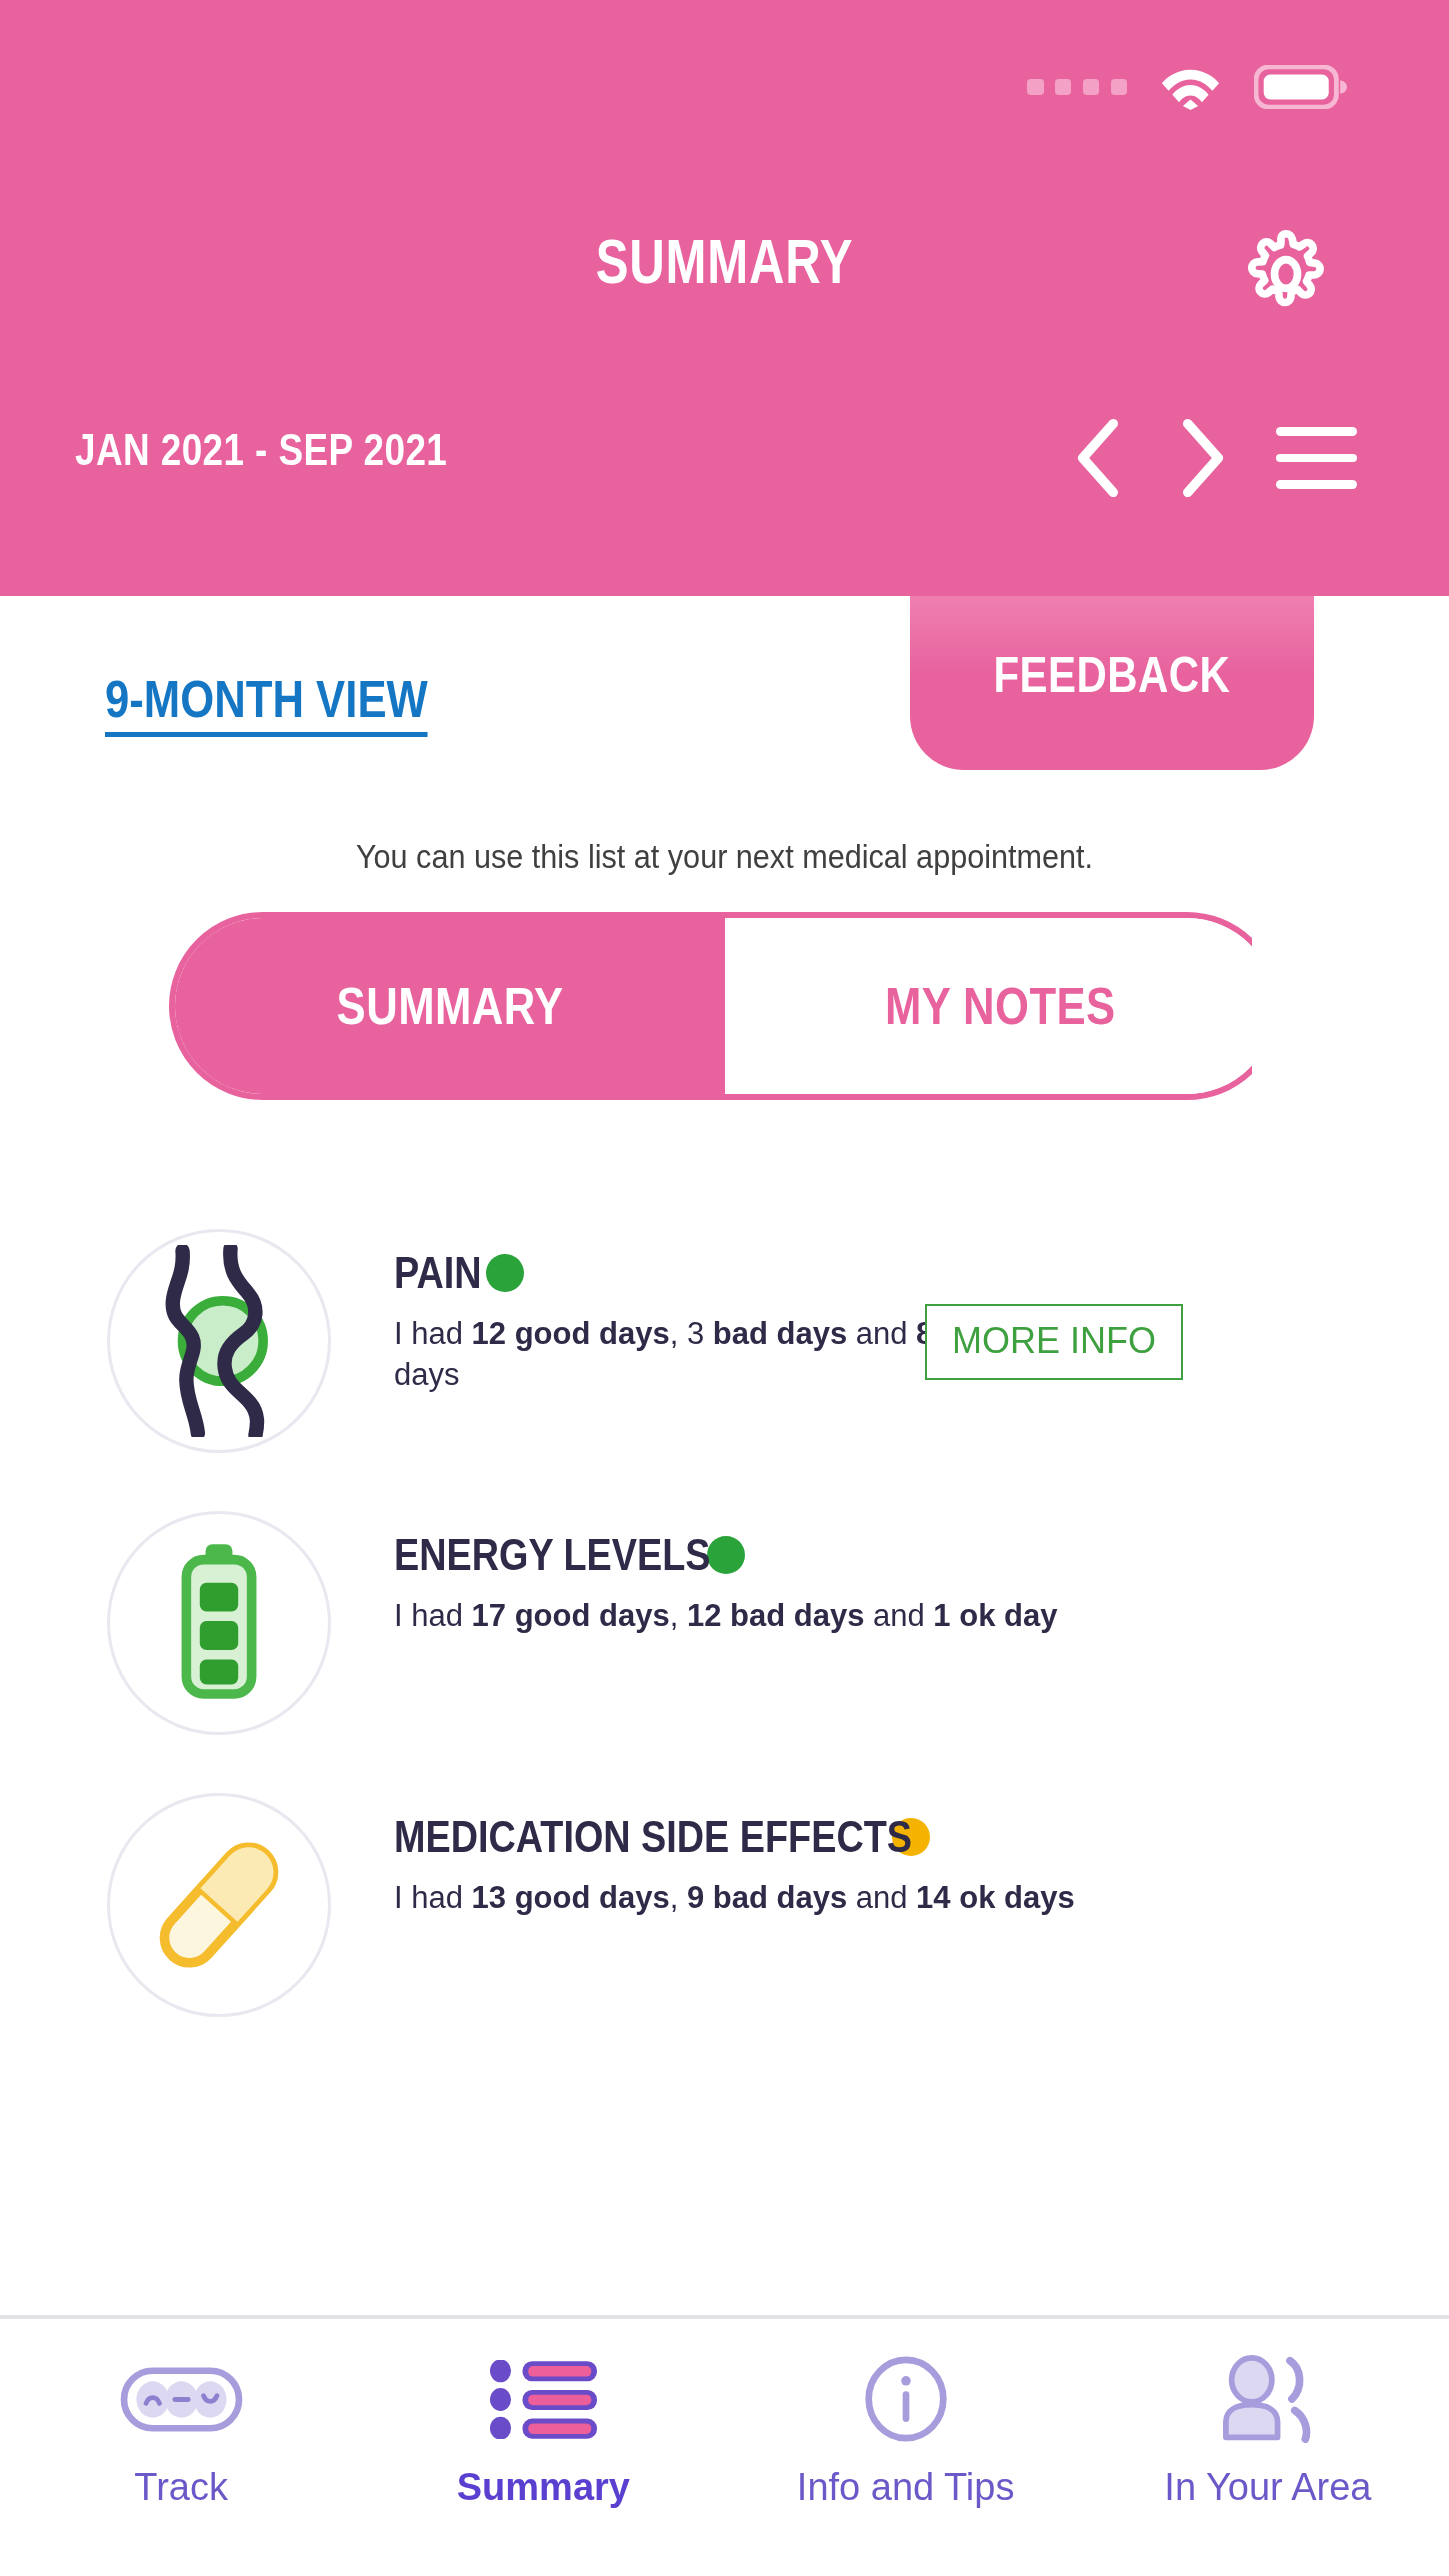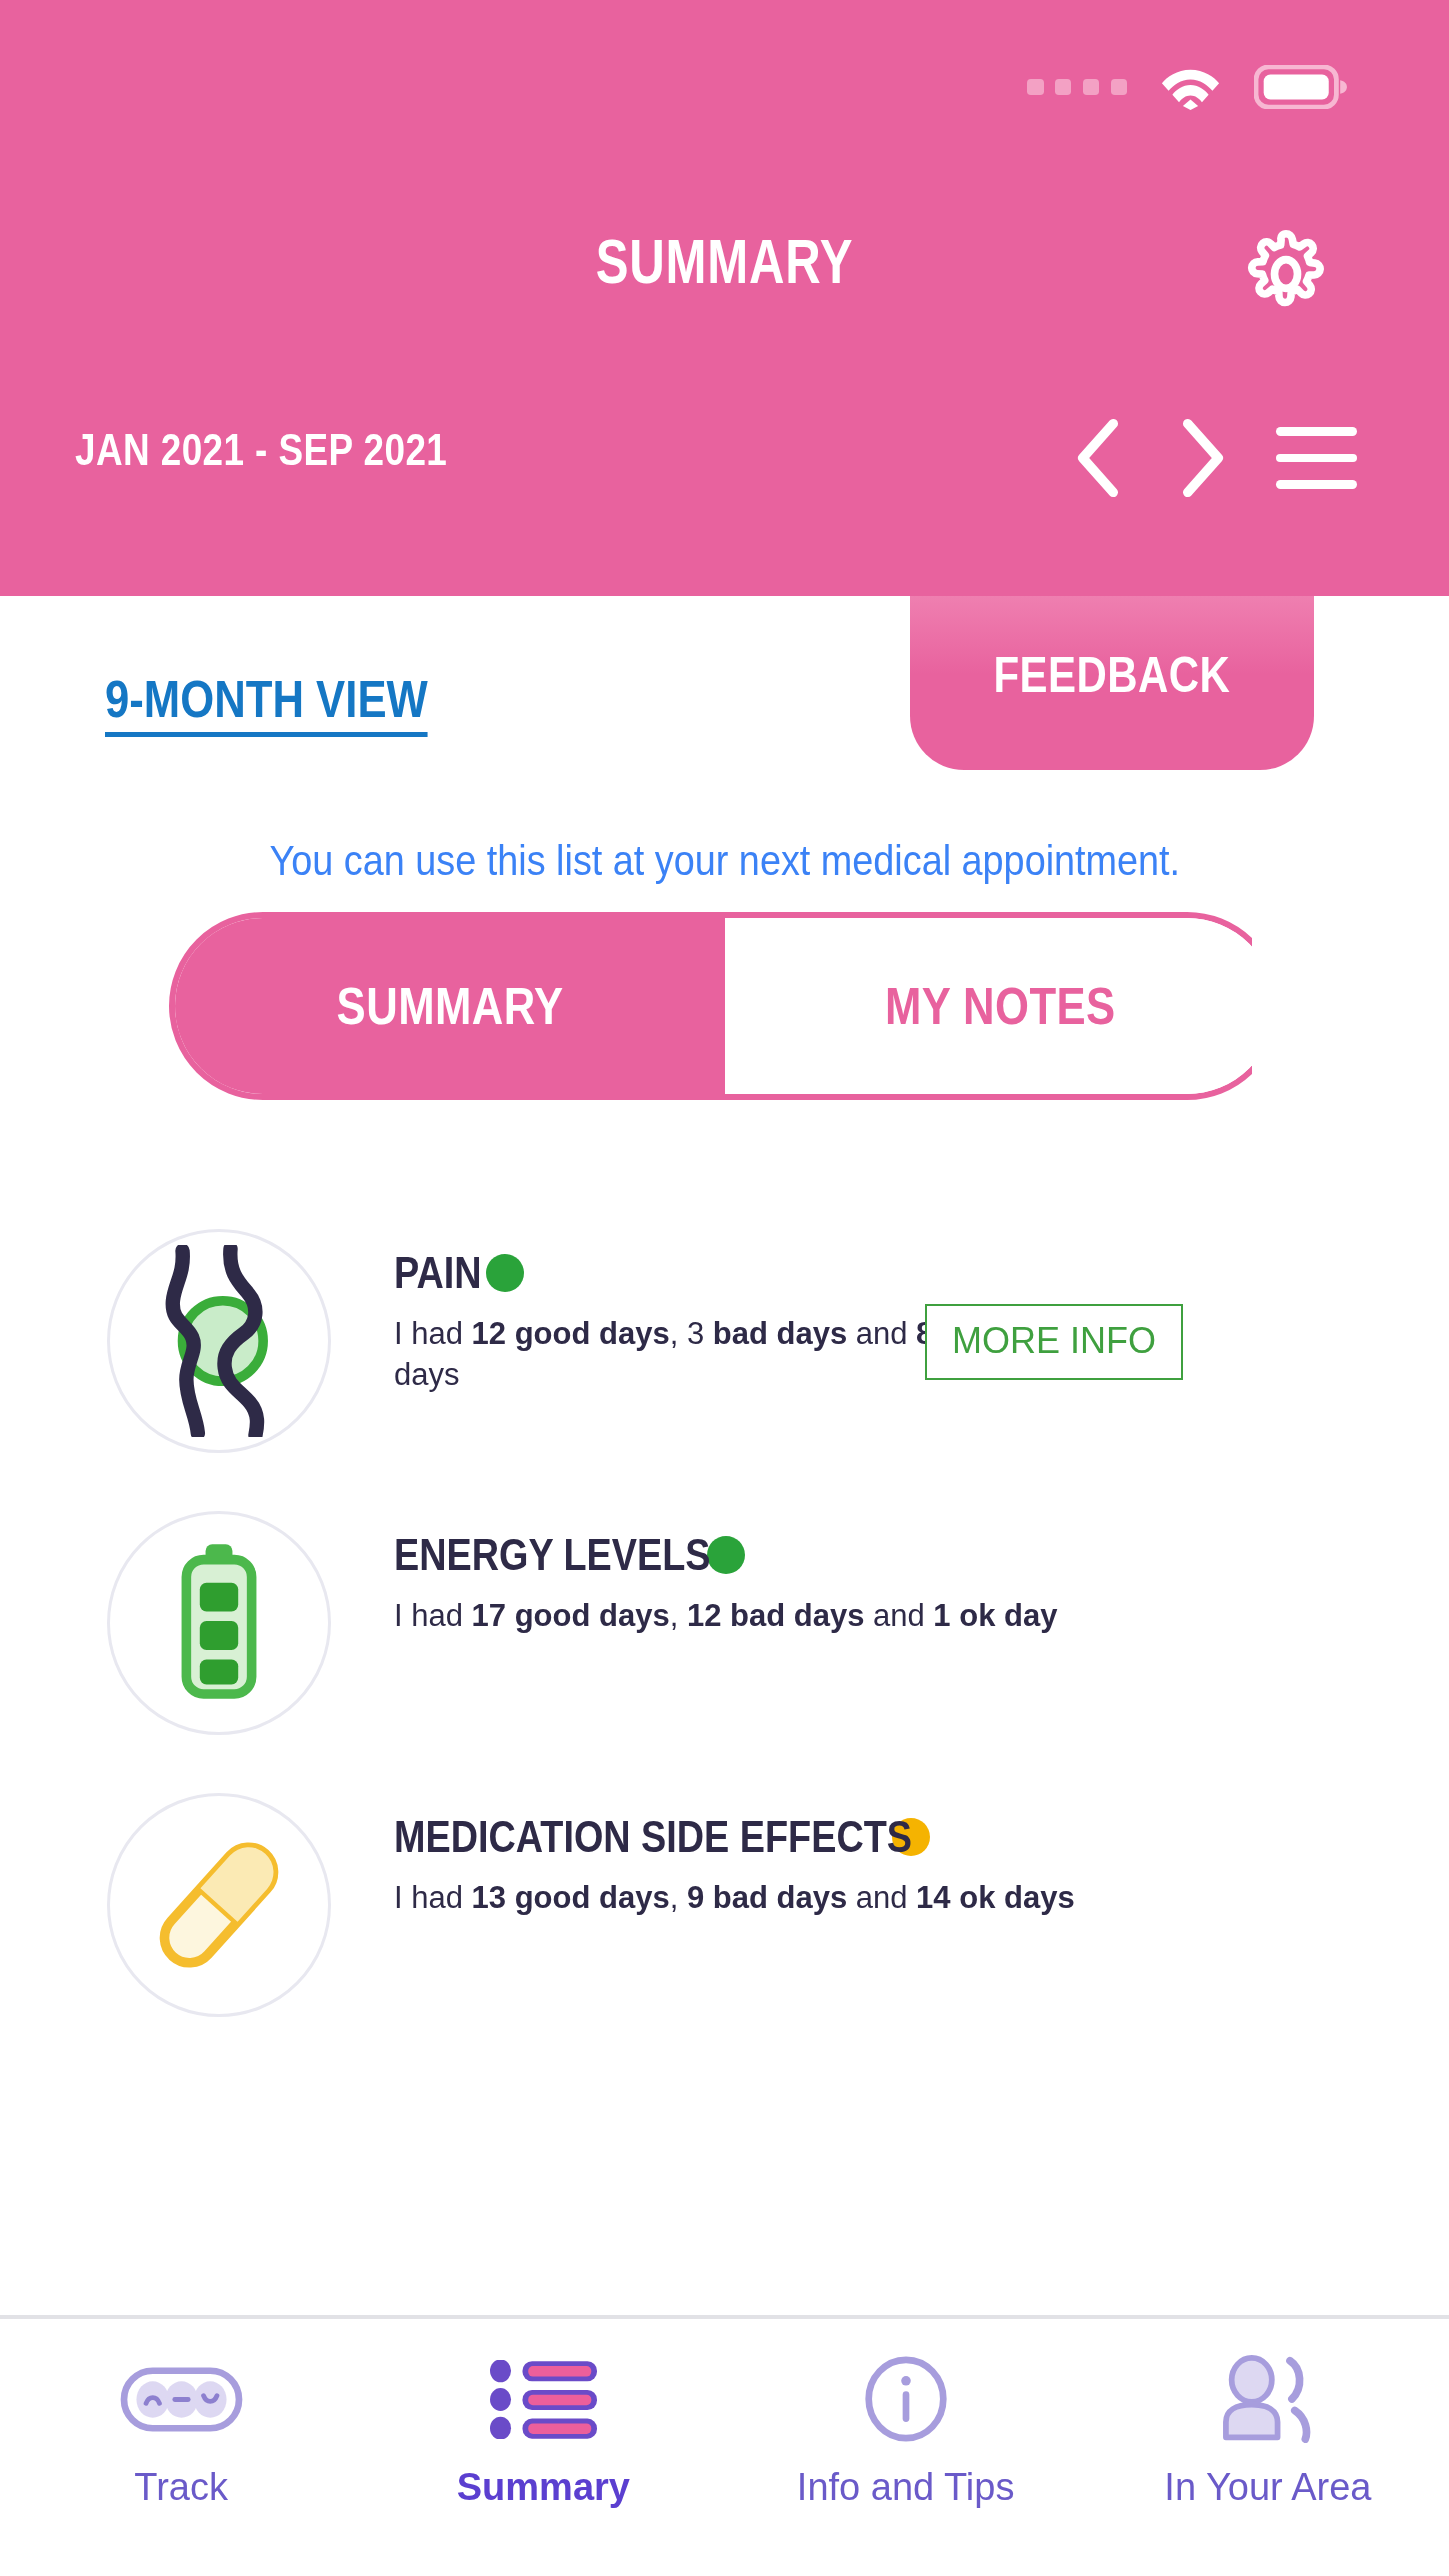--- a/index.html
+++ b/index.html
@@ -171,22 +171,22 @@
     border-bottom: 5.8px solid #1577c4;
     padding-bottom: 6.7px;
   }
 
   .subtitle {
     position: absolute;
     top: 242px;
     left: 0;
     width: 1449px;
     text-align: center;
-    color: #3b82f6;
-    font-size: 42px;
+    color: #404040;
+    font-size: 34px;
     font-weight: 400;
     line-height: 1.1;
     white-space: nowrap;
   }
   .subtitle span {
     display: inline-block;
     transform: scaleX(0.90);
   }
 
   

